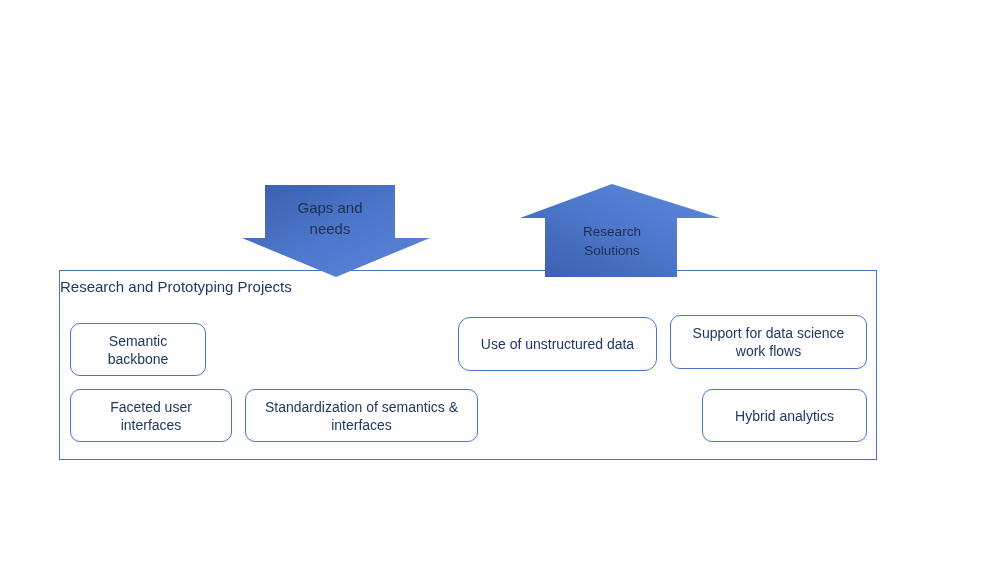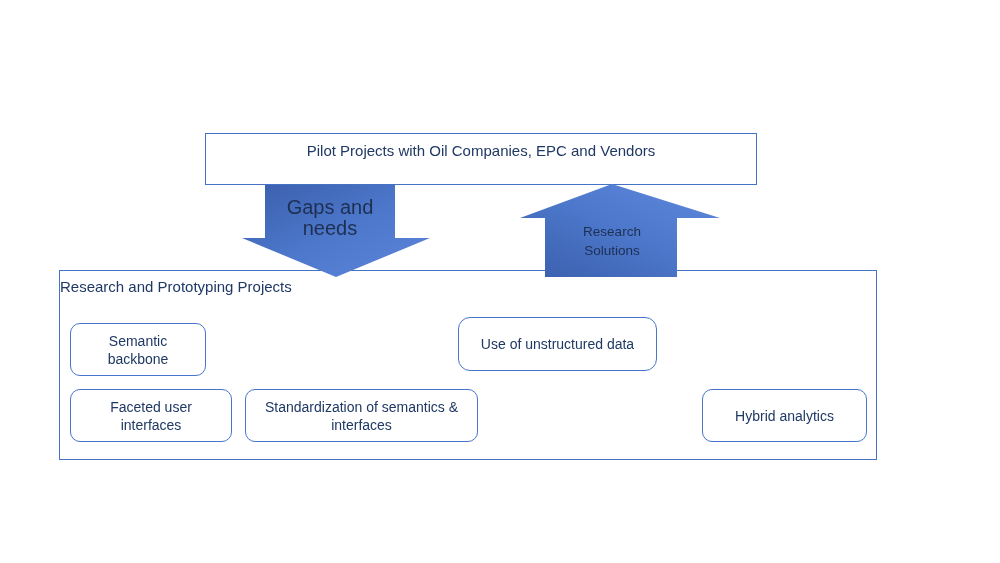--- a/index.html
+++ b/index.html
@@ -43,21 +43,21 @@
 
   .arrow-label {
     position: absolute;
     z-index: 4;
     text-align: center;
     color: #1E2F52;
   }
   .down-arrow-label {
     left: 282px; top: 197px;
     width: 96px;
-    font-size: 20px;
+    font-size: 15px;
     line-height: 21px;
   }
   .up-arrow-label {
     left: 571px; top: 222px;
     width: 82px;
     font-size: 13.5px;
     line-height: 19px;
   }
 
   
@@ -103,23 +103,20 @@
   .b5 { left: 70px;  top: 389px; width: 162px; height: 53px; }
   .b6 { left: 245px; top: 389px; width: 233px; height: 53px; }
   .b7 { left: 487px; top: 389px; width: 200px; height: 53px; }
   .b8 { left: 702px; top: 389px; width: 165px; height: 53px; }
 </style>
 </head>
 <body>
 
 <div class="canvas">
 
-  <div class="top-box">
-    <span>Pilot Projects with Oil Companies, EPC and Vendors</span>
-  </div>
 
   <svg class="arrow-svg down-arrow-svg" width="188" height="92" viewBox="0 0 188 92">
     <defs>
       <linearGradient id="gradDown" x1="0" y1="0" x2="1" y2="1">
         <stop offset="0%" stop-color="#3A5EAC"></stop>
         <stop offset="50%" stop-color="#4C77CA"></stop>
         <stop offset="100%" stop-color="#5E86DC"></stop>
       </linearGradient>
     </defs>
     <polygon points="23,0 153,0 153,53 188,53 94,92 0,53 23,53" fill="url(#gradDown)"></polygon>
@@ -141,20 +138,23 @@
   <div class="container-box">
     <div class="container-title">Research and Prototyping Projects</div>
   </div>
 
   <div class="proj-box b1">
     <span>Semantic backbone</span>
   </div>
   <div class="proj-box b3">
     <span>Use of unstructured data</span>
   </div>
+  <div class="proj-box b4">
+    <span>Support for data science work flows</span>
+  </div>
   <div class="proj-box b5">
     <span>Faceted user interfaces</span>
   </div>
   <div class="proj-box b6">
     <span>Standardization of semantics &amp; interfaces</span>
   </div>
   <div class="proj-box b8">
     <span>Hybrid analytics</span>
   </div>
 

